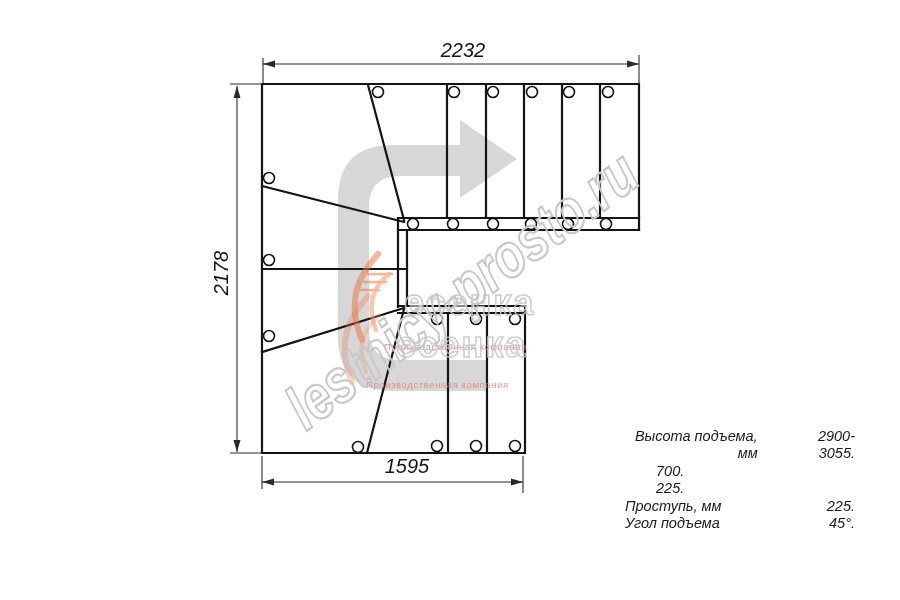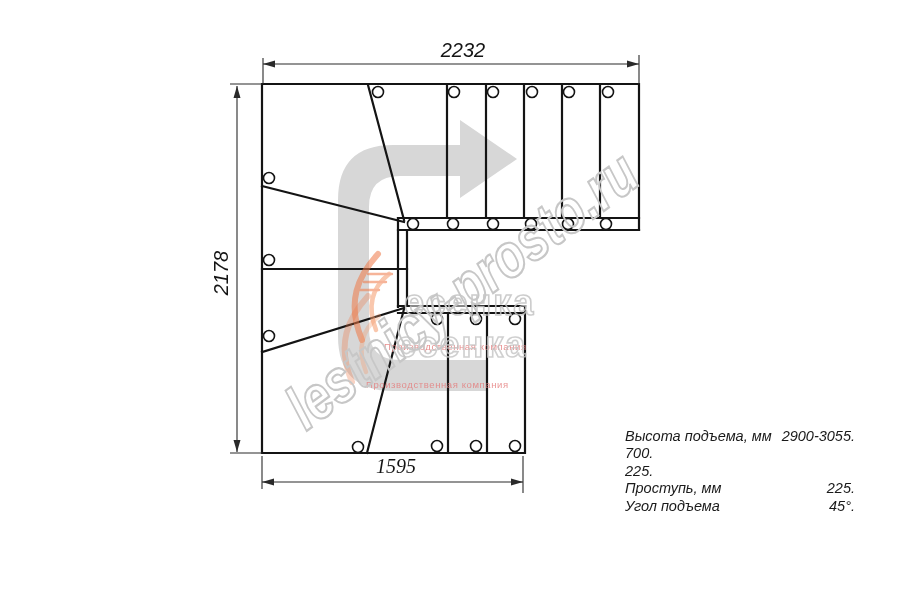--- a/index.html
+++ b/index.html
@@ -3,36 +3,36 @@
 <meta charset="utf-8">
 <style>
   html,body{margin:0;padding:0;background:#fff;}
   .canvas{position:relative;width:900px;height:544px;background:#fff;overflow:hidden;
           font-family:"Liberation Sans",sans-serif;padding-left:7px;}
   .plan-svg{position:absolute;left:0;top:0;}
   .dim-label{position:absolute;font-style:italic;font-size:20px;color:#141414;
              text-align:center;white-space:nowrap;}
   .dim-top{left:428px;top:39px;width:70px;}
   .dim-left{left:186px;top:262px;width:70px;height:22px;transform:rotate(-90deg);}
-  .dim-bottom{left:361px;top:455px;width:70px;font-family:Liberation Serif, serif;}
+  .dim-bottom{left:372px;top:455px;width:70px;}
   .wm-diag{position:absolute;left:162px;top:248px;width:600px;height:84px;
            line-height:84px;text-align:center;font-size:62px;font-weight:bold;font-style:italic;
            color:transparent;-webkit-text-stroke:2.2px #c7c7c7;
            transform:rotate(-36.5deg) scaleX(.8);white-space:nowrap;pointer-events:none;}
   .logo-tile{position:absolute;width:240px;height:100px;pointer-events:none;}
   .tile1{left:330px;top:248px;opacity:.85;}
   .tile2{left:320px;top:290px;opacity:.8;}
   .brand-text{position:absolute;font-size:36px;font-weight:bold;color:transparent;
               -webkit-text-stroke:1.6px #c4c4c4;letter-spacing:2px;white-space:nowrap;}
   .tagline-text{position:absolute;font-size:9.5px;color:#e57b7b;letter-spacing:.6px;white-space:nowrap;margin-top:16px;}
   .spec-table{position:absolute;left:625px;top:428px;width:230px;font-style:italic;
               font-size:14.5px;color:#1a1a1a;}
   .spec-row{display:flex;justify-content:space-between;line-height:17.4px;}
   .spec-label{text-align:right;}
-  .spec-value{text-align:right;}
+  .spec-value{text-align:right;margin-left:31px;}
 </style>
 </head>
 <body>
 
 <div class="canvas">
 
   <svg class="plan-svg" width="900" height="600" viewBox="0 0 900 600">
 
     <path fill="#d7d7d7" d="M460 120 L517 159 L460 198 L460 176 L400 176 Q369 176 369 207 L369 329
              Q369 360 400 360 L486 360 L486 391 L393 391 Q338 391 338 336 L338 200

